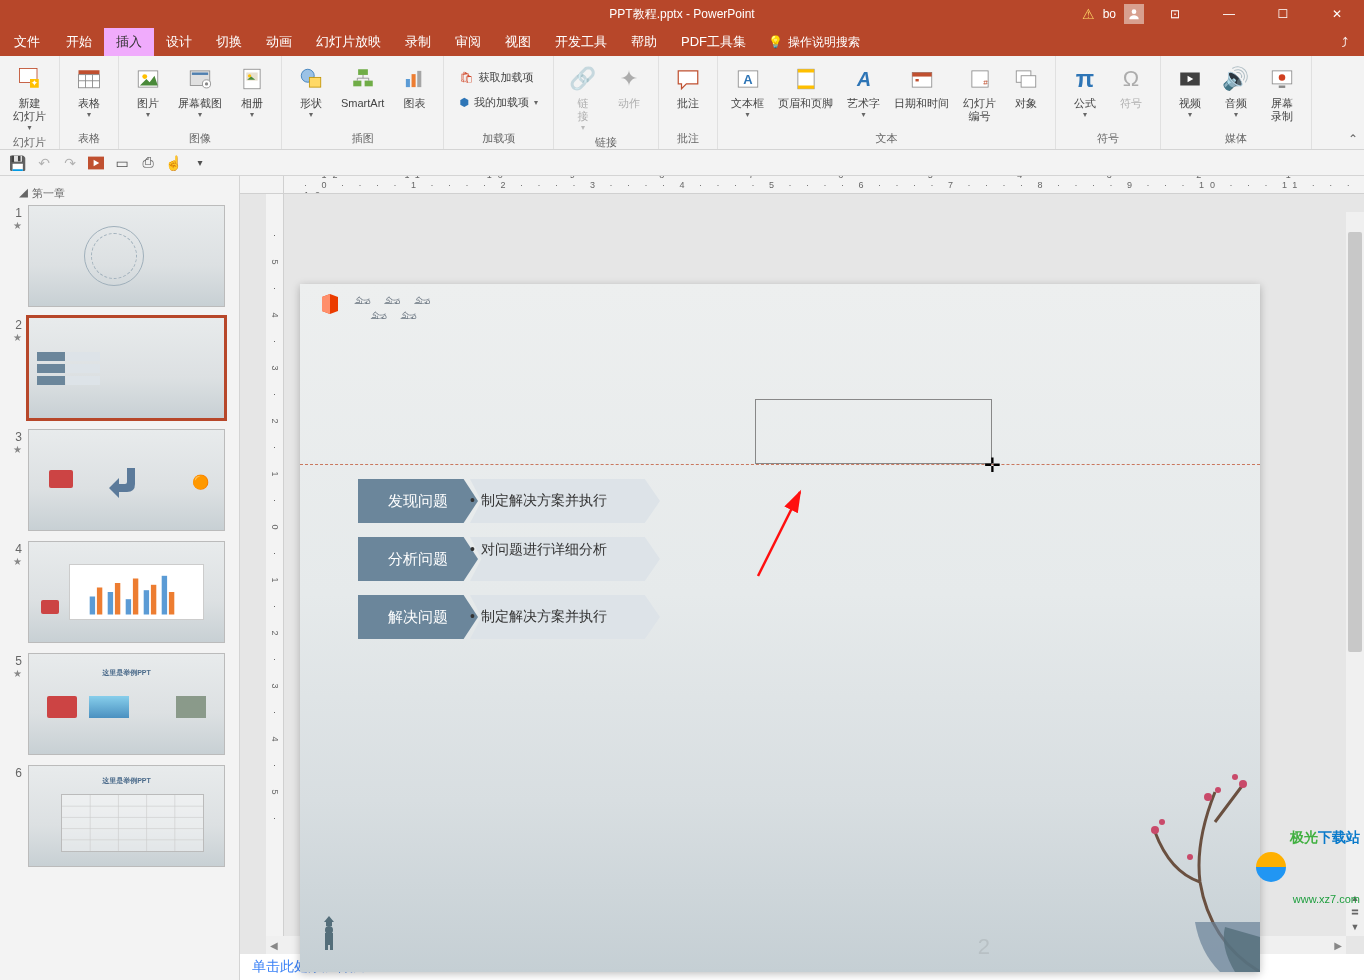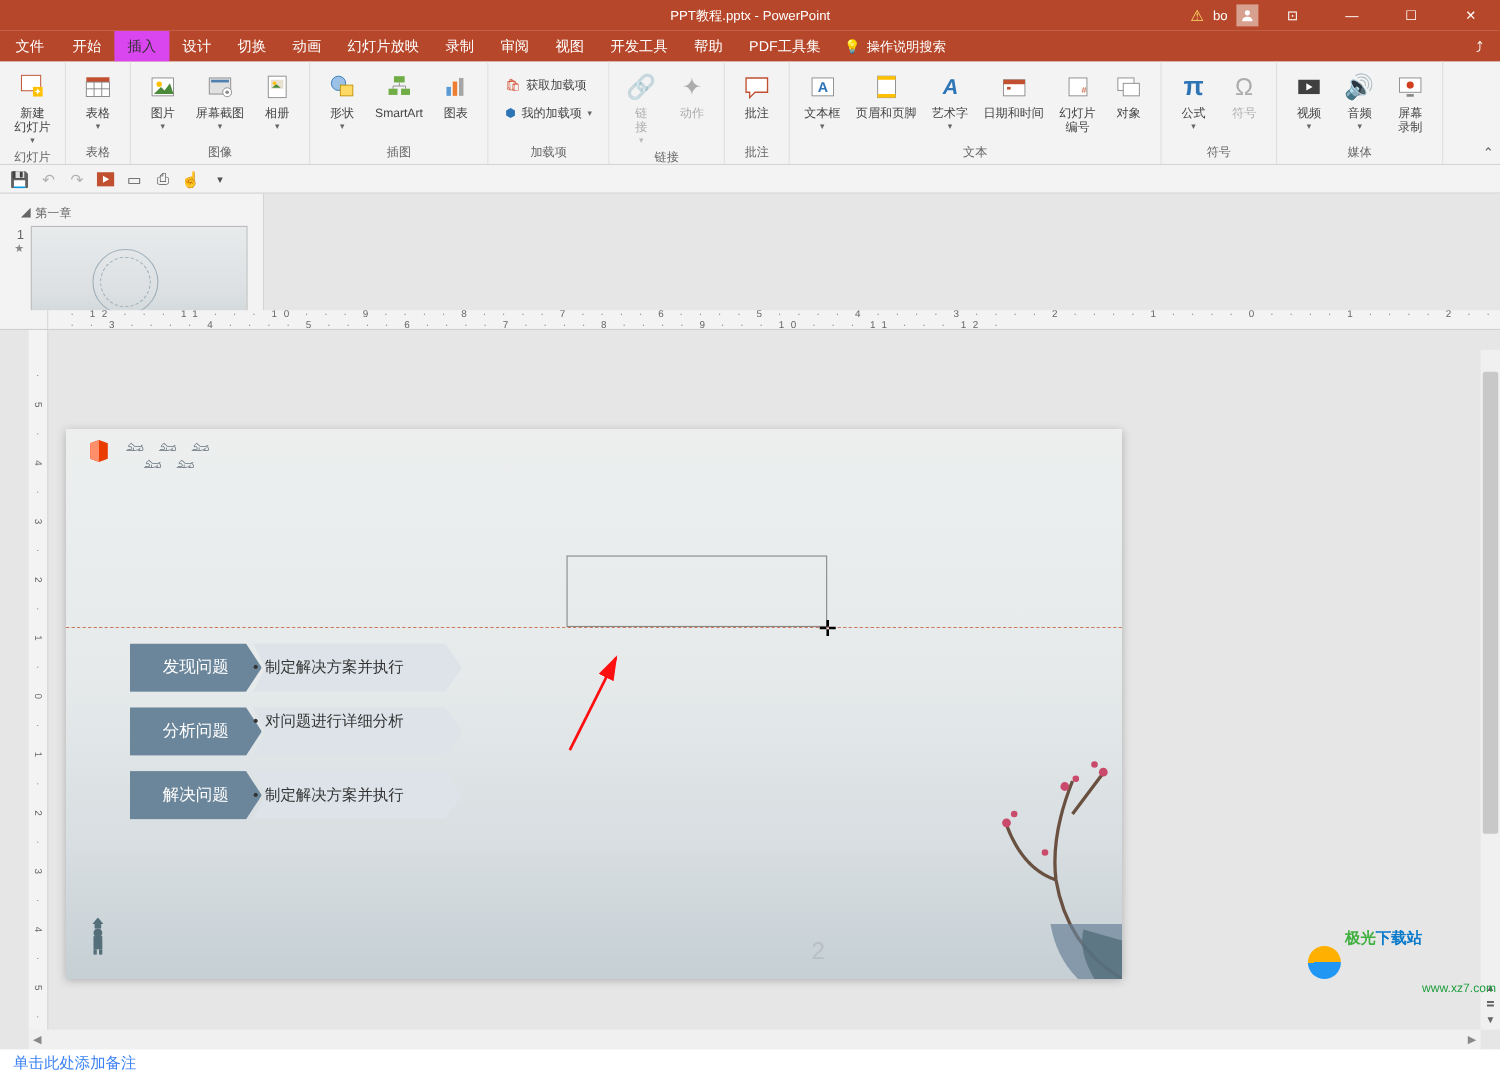--- a/index.html
+++ b/index.html
@@ -9,21 +9,21 @@
     .titlebar { background: #b7472a; height: 28px; display: flex; align-items: center; color: #fff; font-size: 12px; position: relative; }
     .titlebar-center { position: absolute; left: 50%; transform: translateX(-50%); }
     .titlebar-right { margin-left: auto; display: flex; align-items: center; gap: 8px; padding-right: 4px; }
     .titlebar-right .warn { color: #ffd966; font-size: 14px; }
     .avatar { width: 20px; height: 20px; background: #d8a08f; display: flex; align-items: center; justify-content: center; }
     .win-btn { width: 46px; height: 28px; display: flex; align-items: center; justify-content: center; cursor: pointer; }
     
     
     .menubar { background: #b7472a; height: 28px; display: flex; align-items: stretch; color: #fff; font-size: 13px; }
     .menu-tab { padding: 0 12px; display: flex; align-items: center; cursor: pointer; }
-    .menu-tab.active { background: #d946ef; color: #333; text-align: center; }
+    .menu-tab.active { background: #f0abfc; color: #333; text-align: center; }
     .menu-tab.file { padding: 0 14px; }
     .menu-search { display: flex; align-items: center; gap: 5px; padding: 0 10px; font-size: 12px; }
     .menu-share { margin-left: auto; padding: 0 16px; display: flex; align-items: center; }
     
     
     .ribbon { background: #f3f3f3; height: 94px; border-bottom: 1px solid #d4d4d4; display: flex; position: relative; }
     .ribbon-group { border-right: 1px solid #e0e0e0; padding: 4px 8px 0; display: flex; flex-direction: column; height: 100%; }
     .ribbon-group-content { display: flex; gap: 4px; flex: 1; align-items: flex-start; }
     .ribbon-group-label { font-size: 11px; color: #666; text-align: center; padding-bottom: 2px; height: 18px; }
     .ribbon-btn { display: flex; flex-direction: column; align-items: center; padding: 2px 4px; cursor: pointer; font-size: 11px; color: #444; border: 1px solid transparent; }
@@ -34,21 +34,21 @@
     .ribbon-sub { display: flex; flex-direction: column; gap: 2px; padding-top: 6px; }
     .ribbon-sub-btn { display: flex; align-items: center; gap: 5px; font-size: 11px; padding: 3px 6px; cursor: pointer; color: #444; border: 1px solid transparent; }
     .ribbon-collapse { position: absolute; right: 6px; bottom: 3px; font-size: 12px; color: #666; cursor: pointer; }
     
     
     .qat { background: #f3f3f3; height: 26px; border-bottom: 1px solid #d4d4d4; display: flex; align-items: center; padding: 0 6px; gap: 2px; }
     .qat-btn { width: 24px; height: 22px; display: flex; align-items: center; justify-content: center; cursor: pointer; font-size: 14px; color: #505050; border: 1px solid transparent; }
     .qat-btn.disabled { opacity: 0.4; }
     
     
-    .main { display: flex; height: calc(100% - 176px); flex-direction: column; }
+    .main { display: flex; height: calc(100% - 176px); }
     
     
     .thumb-panel { width: 240px; background: #f3f3f3; border-right: 1px solid #d4d4d4; overflow-y: auto; padding: 6px 0 6px 8px; position: relative; }
     .thumb-panel::-webkit-scrollbar { width: 18px; }
     .thumb-panel::-webkit-scrollbar-track { background: #f0f0f0; }
     .thumb-panel::-webkit-scrollbar-thumb { background: #c0c0c0; }
     .chapter-hdr { font-size: 11px; color: #666; padding: 4px 0 4px 10px; cursor: pointer; }
     .thumb-item { display: flex; gap: 6px; margin-bottom: 10px; padding-right: 14px; }
     .thumb-num { width: 14px; text-align: right; font-size: 12px; color: #666; padding-top: 1px; }
     .thumb-star { font-size: 10px; color: #888; }
@@ -59,21 +59,21 @@
     
     .editor { flex: 1; background: #e6e6e6; position: relative; display: flex; flex-direction: column; }
     .ruler-h { height: 18px; background: #f3f3f3; border-bottom: 1px solid #d0d0d0; margin-left: 44px; font-size: 9px; color: #666; position: relative; overflow: hidden; display: flex; align-items: center; padding-left: 20px; letter-spacing: 6px; }
     .editor-body { flex: 1; display: flex; position: relative; }
     .ruler-corner { width: 44px; height: 18px; background: #f3f3f3; position: absolute; top: 0; left: 0; border-right: 1px solid #d0d0d0; border-bottom: 1px solid #d0d0d0; }
     .ruler-v { width: 18px; background: #f3f3f3; border-right: 1px solid #d0d0d0; margin-left: 26px; writing-mode: vertical-lr; font-size: 9px; color: #666; display: flex; align-items: center; padding-top: 40px; letter-spacing: 10px; }
     .vscroll { width: 18px; background: #f0f0f0; position: absolute; right: 0; top: 18px; bottom: 0; }
     .vscroll-thumb { position: absolute; left: 2px; right: 2px; top: 20px; height: 420px; background: #c8c8c8; border-radius: 2px; }
     .vscroll-btns { position: absolute; bottom: 4px; left: 0; right: 0; display: flex; flex-direction: column; align-items: center; gap: 3px; font-size: 9px; color: #666; }
     
-    .slide-canvas { position: absolute; left: 60px; top: 90px; width: 960px; height: 500px; background: linear-gradient(180deg, #edefef 0%, #e6eaeb 45%, #d8dee1 75%, #c5cfd4 100%); box-shadow: 0 2px 8px rgba(0,0,0,0.25); }
+    .slide-canvas { position: absolute; left: 60px; top: 90px; width: 960px; height: 688px; background: linear-gradient(180deg, #edefef 0%, #e6eaeb 45%, #d8dee1 75%, #c5cfd4 100%); box-shadow: 0 2px 8px rgba(0,0,0,0.25); }
     
     
     .office-logo { position: absolute; top: 8px; left: 18px; font-size: 22px; }
     .birds { position: absolute; top: 10px; left: 54px; font-size: 11px; color: #6a7580; letter-spacing: 5px; }
     .smartart-row { position: absolute; left: 30px; display: flex; align-items: center; padding-left: 28px; }
     .sa-chevron { width: 120px; height: 44px; background: #6b869b; color: #fff; display: flex; align-items: center; justify-content: center; font-size: 15px; position: relative; clip-path: polygon(0 0, 88% 0, 100% 50%, 88% 100%, 0 100%); }
     .sa-chevron2 { width: 190px; height: 44px; background: #dde3e8; color: #fff; position: relative; clip-path: polygon(0 0, 92% 0, 100% 50%, 92% 100%, 0 100%, 6% 50%); margin-left: -8px; }
     .sa-text { position: absolute; display: flex; align-items: flex-start; gap: 6px; font-size: 14px; color: #333; }
     .sa-bullet { color: #333; }
     
@@ -86,21 +86,21 @@
     .person-icon { position: absolute; bottom: 15px; left: 18px; font-size: 26px; color: #5e7a8c; }
     .plum-branch { position: absolute; bottom: 0; right: 0; width: 200px; height: 230px; }
     
     .hscroll { height: 18px; background: #f0f0f0; display: flex; align-items: center; margin-left: 26px; margin-right: 18px; }
     .hscroll-track { flex: 1; position: relative; height: 100%; }
     .notes-hint { padding: 4px 12px; font-size: 14px; color: #3b82f6; background: #fff; }
     
     
     .watermark { position: absolute; right: 4px; bottom: 75px; font-size: 12px; color: #1e9e3e; text-align: right; display: flex; align-items: center; gap: 4px; z-index: 100; }
     .wm-logo { width: 30px; height: 30px; border-radius: 50%; background: conic-gradient(#ffb000 0 90deg, #2196f3 90deg 270deg, #ffb000 270deg); position: relative; }
-    .wm-text { display: flex; flex-direction: row; line-height: 1.1; }
+    .wm-text { display: flex; flex-direction: column; line-height: 1.1; }
     .wm-url { color: #1e9e3e; font-size: 11px; margin-top: 48px; }
     .wm-name { font-size: 14px; font-weight: bold; }
     .wm-name b { color: #40b040; }
     .wm-name i { color: #0a7aca; font-style: normal; }
     
     
     .mini-box { position: absolute; background: #6b869b; }
     .mini-txt { position: absolute; font-size: 7px; color: #666; }
     .mini-circle { position: absolute; border: 1px solid #a0b0bb; border-radius: 50%; }
   </style>

